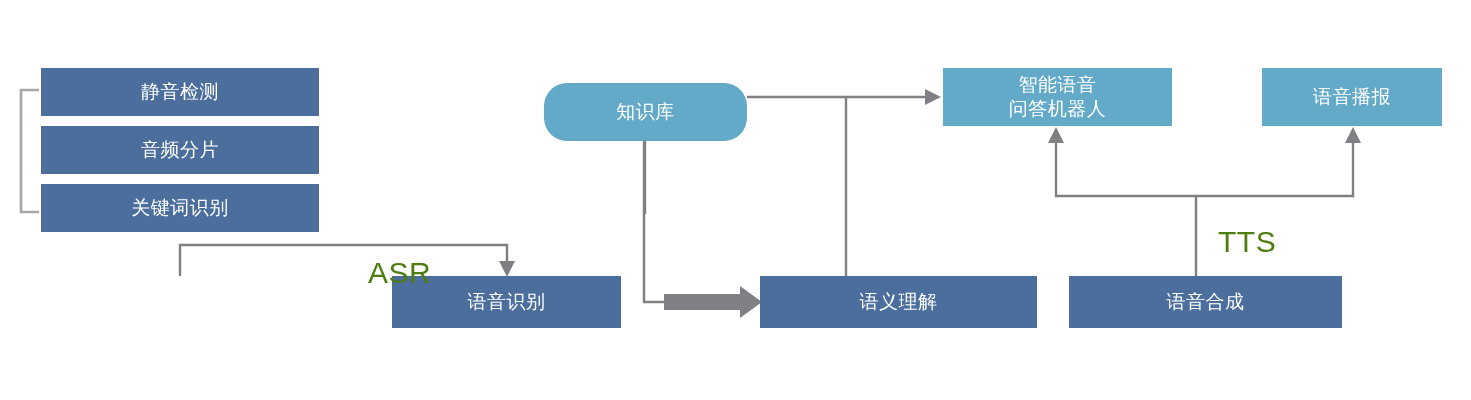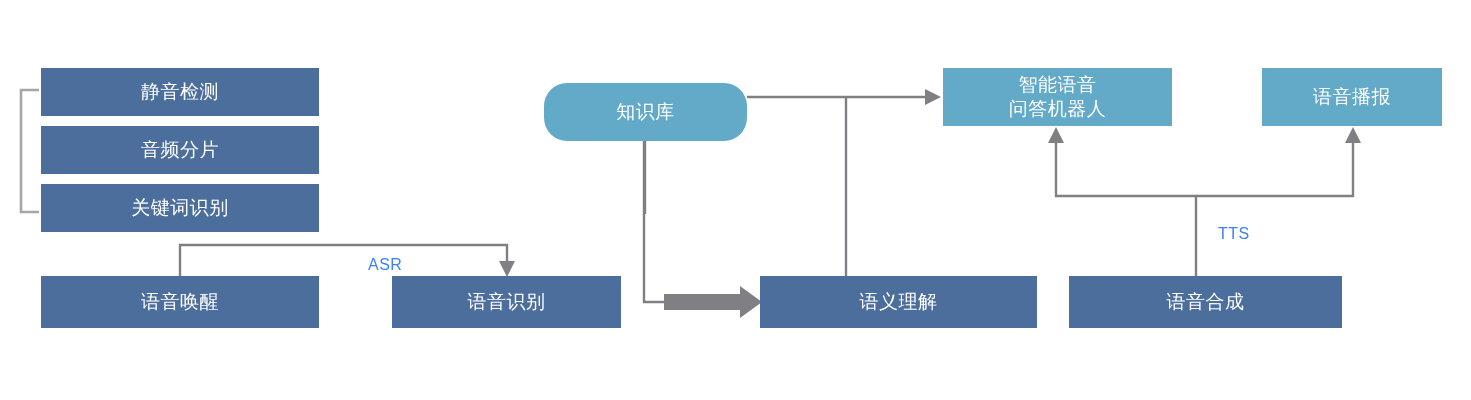--- a/index.html
+++ b/index.html
@@ -29,22 +29,22 @@
     line-height: 1.25;
     letter-spacing: 0.5px;
     white-space: pre-line;
     user-select: none;
   }
   .node.dark  { background: #4b6e9c; }
   .node.light { background: #63a9c8; }
 
   .edge-label {
     position: absolute;
-    color: #3b82f6;
-    font-size: 16px;
+    color: #4d7c0f;
+    font-size: 30px;
     letter-spacing: 0.5px;
     user-select: none;
   }
   svg.edges {
     position: absolute;
     left: 0;
     top: 0;
     width: 1471px;
     height: 400px;
     overflow: visible;
@@ -102,21 +102,20 @@
       <polygon class="thin-arrow-head" points="1353,127 1345,143 1361,143"></polygon>
     </g>
   </svg>
 
   <div class="node dark" style="left:41px; top:68px; width:278px; height:48px;">静音检测</div>
 
   <div class="node dark" style="left:41px; top:184px; width:278px; height:48px;">关键词识别</div>
 
   <div class="node dark" style="left:41px; top:126px; width:278px; height:48px;">音频分片</div>
 
-  <div class="node dark" style="left:41px; top:276px; width:278px; height:52px;">语音唤醒</div>
 
   <div class="node dark" style="left:392px; top:276px; width:229px; height:52px;text-align:center;">语音识别</div>
 
   <div class="node light" style="left:544px; top:83px; width:203px; height:58px;border-radius:23px;">知识库</div>
 
   <div class="node light" style="left:943px; top:68px; width:229px; height:58px;">智能语音
 问答机器人</div>
 
   <div class="node light" style="left:1262px; top:68px; width:180px; height:58px;">语音播报</div>
 

